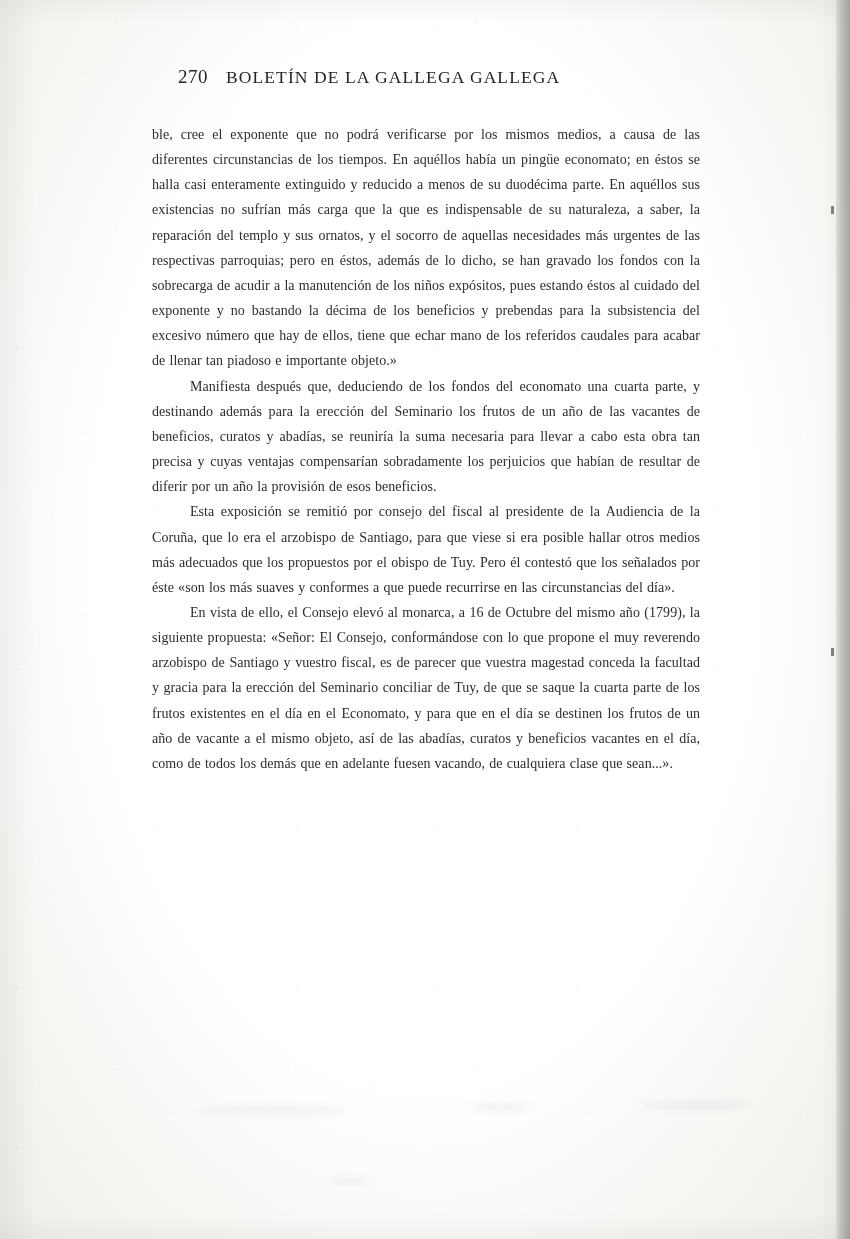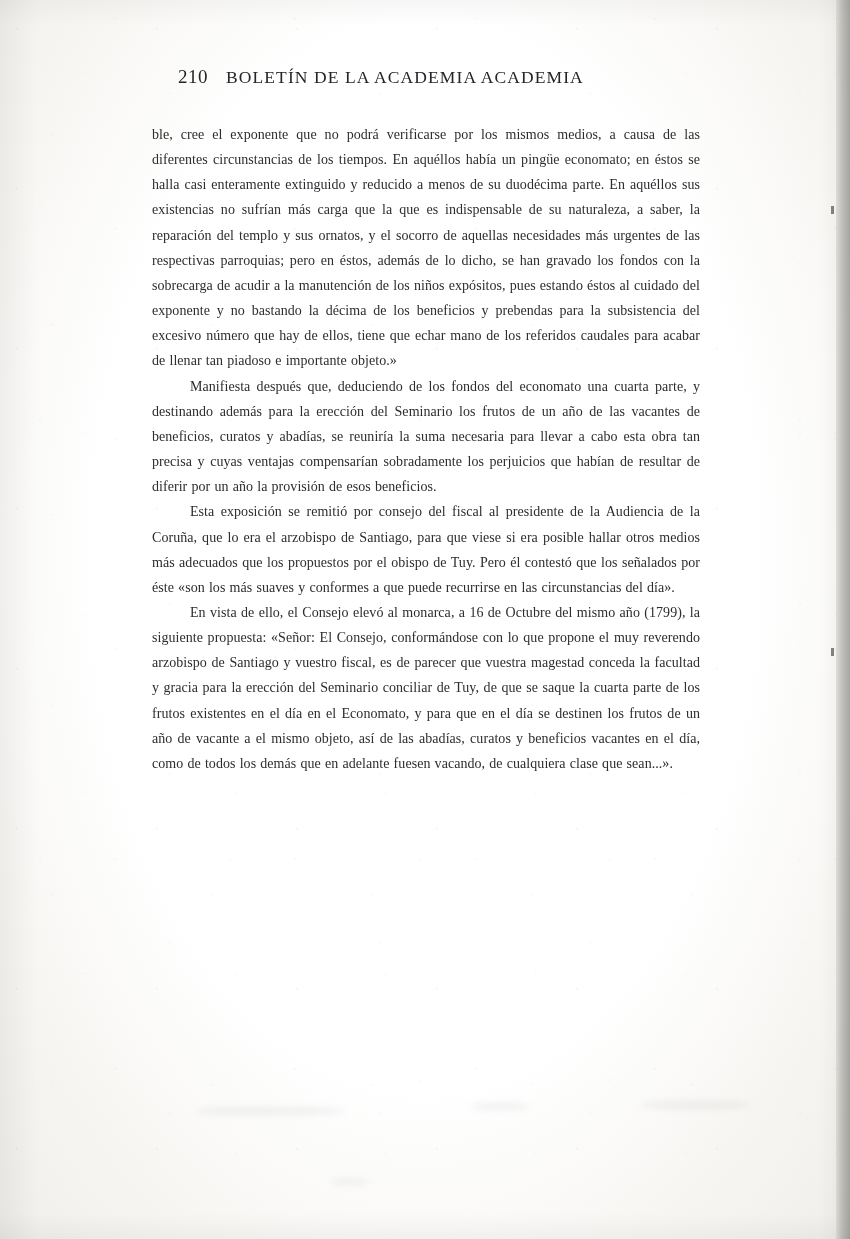--- a/index.html
+++ b/index.html
@@ -141,22 +141,22 @@
 <body>
 
 <div class="page"></div>
 <div class="binding-edge"></div>
 <div class="edge-mark m1"></div>
 <div class="edge-mark m2"></div>
 
 <div class="content">
 
   <div class="running-head">
-    <span class="folio">210</span>
-    <span class="head-title">BOLETÍN DE LA ACADEMIA ACADEMIA</span>
+    <span class="folio">270</span>
+    <span class="head-title">BOLETÍN DE LA GALLEGA GALLEGA</span>
   </div>
 
   <div class="textblock">
 
     <p class="para">ble, cree el exponente que no podrá verificarse por los mismos medios, a causa de las diferentes circunstancias de los tiempos. En aquéllos había un pingüe economato; en éstos se halla casi enteramente extinguido y reducido a menos de su duodécima parte. En aquéllos sus existencias no sufrían más carga que la que es indispensable de su naturaleza, a saber, la reparación del templo y sus ornatos, y el socorro de aquellas necesidades más urgentes de las respectivas parroquias; pero en éstos, además de lo dicho, se han gravado los fondos con la sobrecarga de acudir a la manutención de los niños expósitos, pues estando éstos al cuidado del exponente y no bastando la décima de los beneficios y prebendas para la subsistencia del excesivo número que hay de ellos, tiene que echar mano de los referidos caudales para acabar de llenar tan piadoso e importante objeto.»</p>
 
     <p class="para indent">Manifiesta después que, deduciendo de los fondos del economato una cuarta parte, y destinando además para la erección del Seminario los frutos de un año de las vacantes de beneficios, curatos y abadías, se reuniría la suma necesaria para llevar a cabo esta obra tan precisa y cuyas ventajas compensarían sobradamente los perjuicios que habían de resultar de diferir por un año la provisión de esos beneficios.</p>
 
     <p class="para indent">Esta exposición se remitió por consejo del fiscal al presidente de la Audiencia de la Coruña, que lo era el arzobispo de Santiago, para que viese si era posible hallar otros medios más adecuados que los propuestos por el obispo de Tuy. Pero él contestó que los señalados por éste «son los más suaves y conformes a que puede recurrirse en las circunstancias del día».</p>
 

